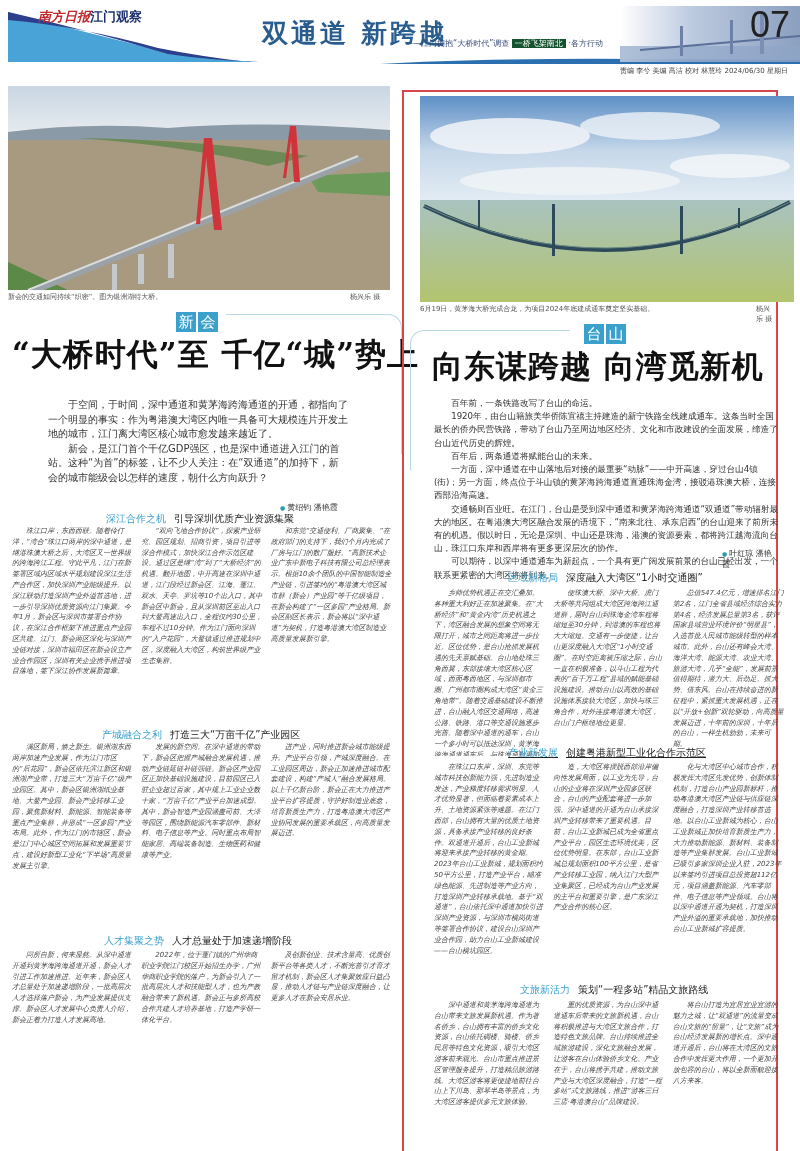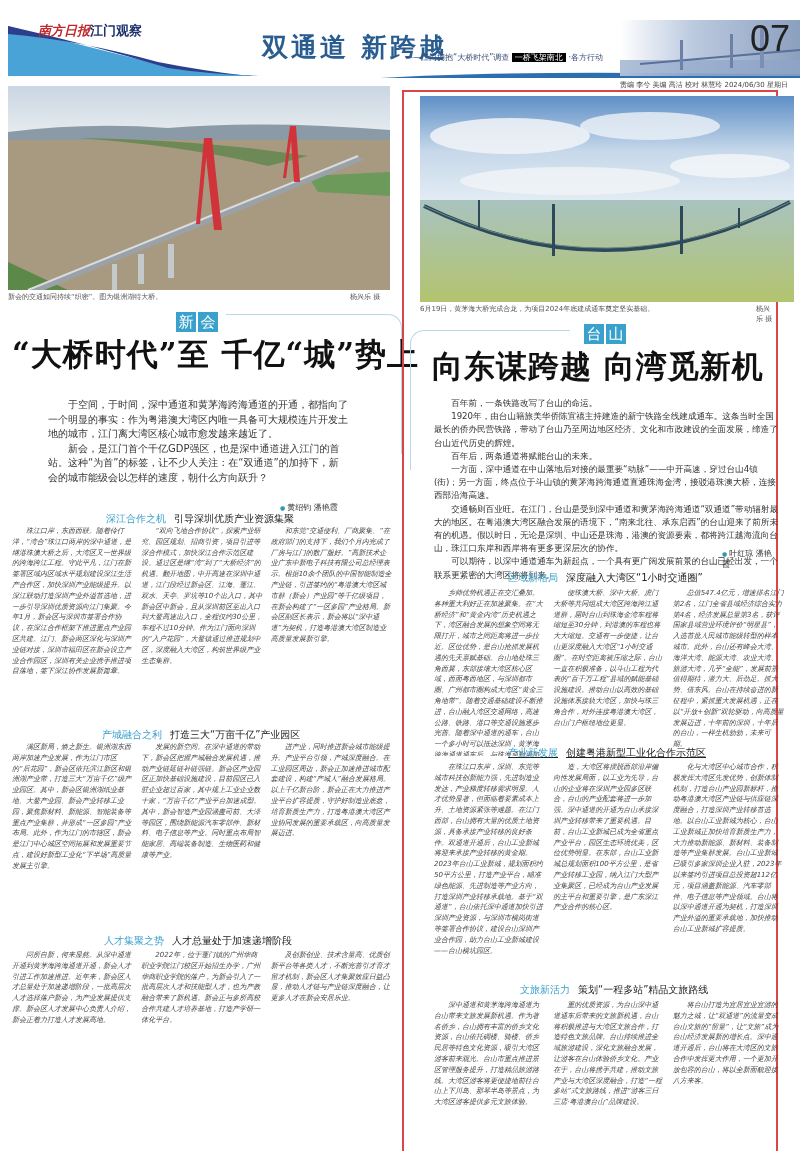--- a/index.html
+++ b/index.html
@@ -1,26 +1,26 @@
 <!DOCTYPE html>
 <html><head>
 <meta charset="utf-8">
 <style>
   * { box-sizing: border-box; margin: 0; padding: 0; }
   html, body { width: 800px; height: 1151px; background: #fff; overflow: hidden; }
   body { font-family: "DejaVu Sans", "Liberation Sans", sans-serif; color: #222; position: relative; }
 
   
-  .masthead { position: absolute; left: 0; top: 14px; width: 800px; height: 72px; padding-left: 41px; }
+  .masthead { position: absolute; left: 0; top: 0; width: 800px; height: 72px; padding-left: 41px; }
   .mast-swoosh { position: absolute; left: 8px; top: 10px; width: 250px; height: 52px; }
   .mast-logo { position: absolute; left: 38px; top: 8px; font-size: 13px; font-weight: bold; color: #1a2f6b; font-family: "DejaVu Serif", serif; }
   .mast-logo .red { color: #c0282d; font-style: italic; }
   .mast-title { position: absolute; left: 262px; top: 16px; font-size: 26px; font-weight: bold; color: #2a5d8f; letter-spacing: 3px; font-family: "DejaVu Sans", sans-serif; }
   .mast-sub { position: absolute; left: 405px; top: 38px; font-size: 8px; color: #3a4e7a; white-space: nowrap; }
-  .mast-sub .tag { background: #000000; color: #fff; padding: 0 3px; }
+  .mast-sub .tag { background: #14532d; color: #fff; padding: 0 3px; }
   .mast-city { position: absolute; left: 620px; top: 6px; width: 180px; height: 56px; background: linear-gradient(90deg, rgba(255,255,255,0.95), rgba(160,180,210,0.7) 40%, rgba(110,135,175,0.8)); overflow: hidden; }
   .mast-city svg { position: absolute; left: 0; top: 0; }
   .mast-page { position: absolute; right: 10px; top: 4px; font-size: 36px; color: #222; font-family: "Liberation Sans", sans-serif; font-weight: 300; }
   .mast-blue-line { position: absolute; left: 380px; top: 58px; width: 420px; height: 6px; }
   .mast-credits { position: absolute; right: 12px; top: 66px; font-size: 7px; color: #444; white-space: nowrap; }
 
   
   .left-col { position: absolute; left: 6px; top: 82px; width: 392px; height: 1065px; }
   .right-col { position: absolute; left: 402px; top: 90px; width: 376px; height: 1068px; border: 2px solid #d9464a; }
 

